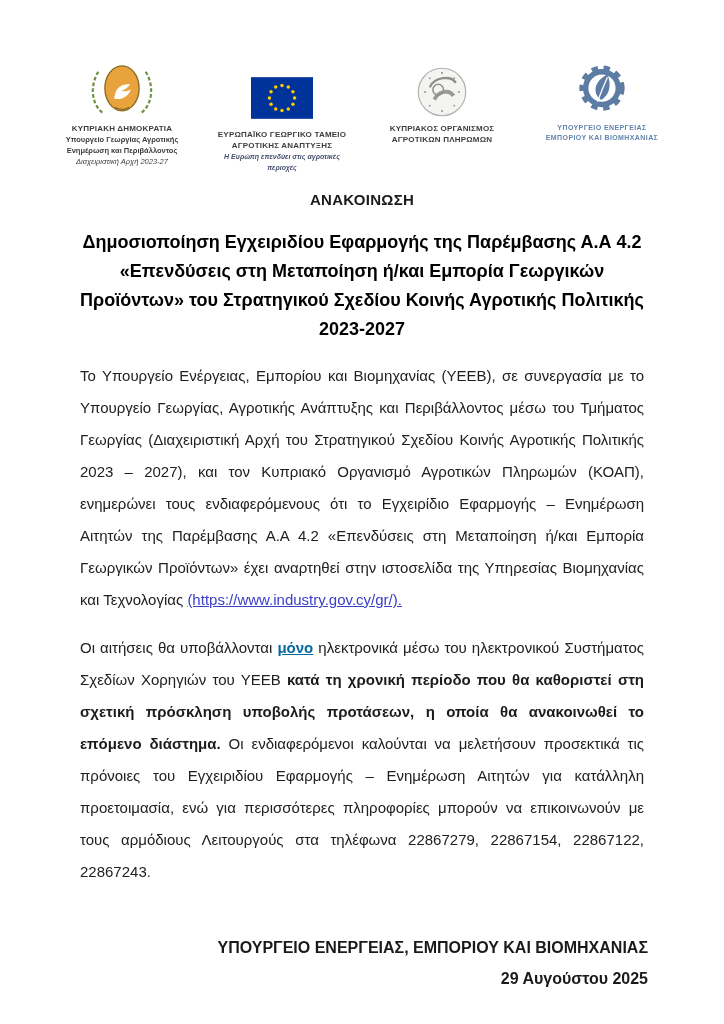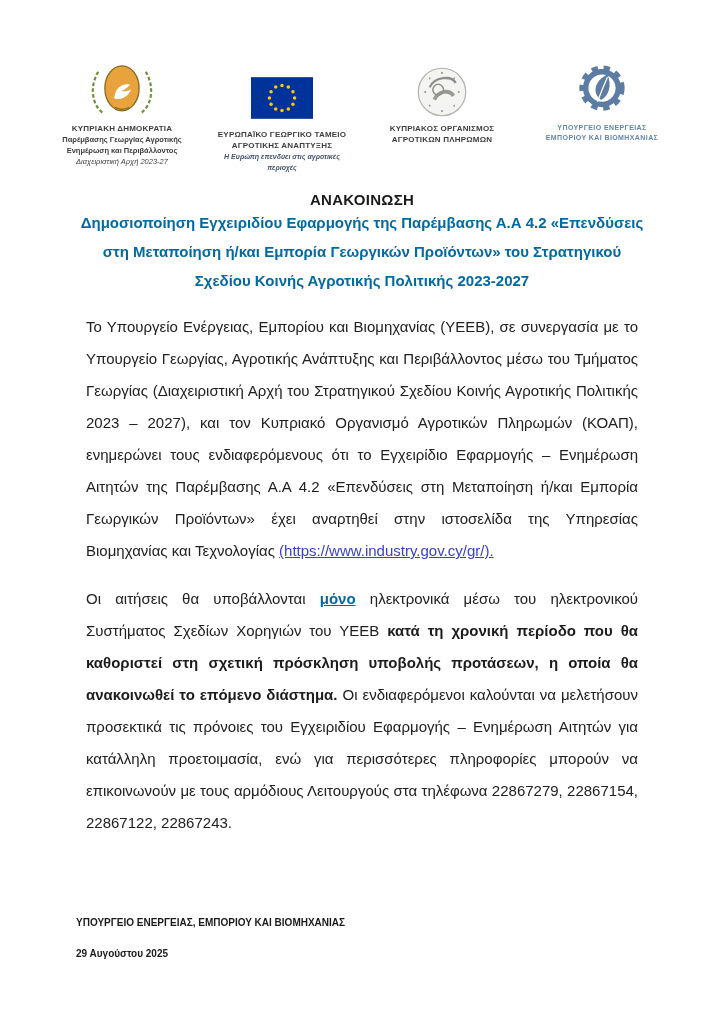--- a/index.html
+++ b/index.html
@@ -21,33 +21,33 @@
   .logo-caption .cap-italic{font-style:italic;font-weight:normal;}
   .logo-caption.eu-cap .cap-italic{font-weight:bold;font-size:7px;color:#44506e;}
   .logo-caption.meci-cap{color:#6286ad;font-size:7px;letter-spacing:.4px;line-height:10px;}
   
   .content{padding:0 76px;}
   .title{
     margin-top:18px;text-align:center;font-weight:bold;font-size:15px;
     letter-spacing:.3px;color:#1a1a1a;
   }
   .subtitle{
-    text-align:center;font-weight:bold;font-size:15px;
-    line-height:29px;color:#0369a1;
+    margin-top:20px;text-align:center;font-weight:bold;font-size:18px;
+    line-height:29px;color:#000000;
   }
   .body-par{
-    margin:10px;margin-top:16px;text-align:justify;font-size:15px;line-height:32px;
+    margin:4px;margin-top:16px;text-align:justify;font-size:15px;line-height:32px;
     color:#212121;
   }
   .body-par:first-of-type{margin-top:16px;}
   .link{color:#3a41c8;text-decoration:underline;cursor:pointer;}
   .bold{font-weight:bold;color:#1c1c1c;}
   .bold-underline{font-weight:bold;text-decoration:underline;color:#0369a1;}
   .signature{
-    margin-top:68px;text-align:left;font-weight:bold;font-size:10px;
+    margin-top:44px;text-align:right;font-weight:bold;font-size:16px;
     line-height:31px;color:#1a1a1a;
   }
 </style>
 </head>
 <body>
 
 <div class="page">
 
   <div class="logos-row">
 
@@ -56,21 +56,21 @@
         <svg width="88" height="54" viewBox="0 0 96 60">
           <path d="M26 54 C14 44 12 24 22 8" fill="none" stroke="#6f8f3a" stroke-width="2.4" stroke-dasharray="4 2.5"></path>
           <path d="M70 54 C82 44 84 24 74 8" fill="none" stroke="#6f8f3a" stroke-width="2.4" stroke-dasharray="4 2.5"></path>
           <ellipse cx="48" cy="27" rx="19" ry="25" fill="#e8a33d" stroke="#8a6a20" stroke-width="1.5"></ellipse>
           <path d="M40 35 C41 26 50 21 57 23 C53 27 50 29 47 30 C51 31 55 30 58 28 C55 37 45 41 39 38 Z" fill="#ffffff"></path>
           <path d="M40 48 q8 5 16 0" fill="none" stroke="#8a6a20" stroke-width="1.4"></path>
         </svg>
       </div>
       <div class="logo-caption">
         <div class="cap-strong">ΚΥΠΡΙΑΚΗ ΔΗΜΟΚΡΑΤΙΑ</div>
-        <div>Παρέμβασης Γεωργίας Αγροτικής</div>
+        <div>Υπουργείο Γεωργίας Αγροτικής</div>
         <div>Ενημέρωση και Περιβάλλοντος</div>
         <div class="cap-italic">Διαχειριστική Αρχή 2023-27</div>
       </div>
     </div>
 
     <div class="logo-col eu">
       <div class="logo-art">
         <svg width="62" height="42" viewBox="0 0 64 43">
           <rect width="64" height="43" fill="#003399"></rect>
           <circle cx="45" cy="21.5" r="1.8" fill="#ffcc00"></circle>

